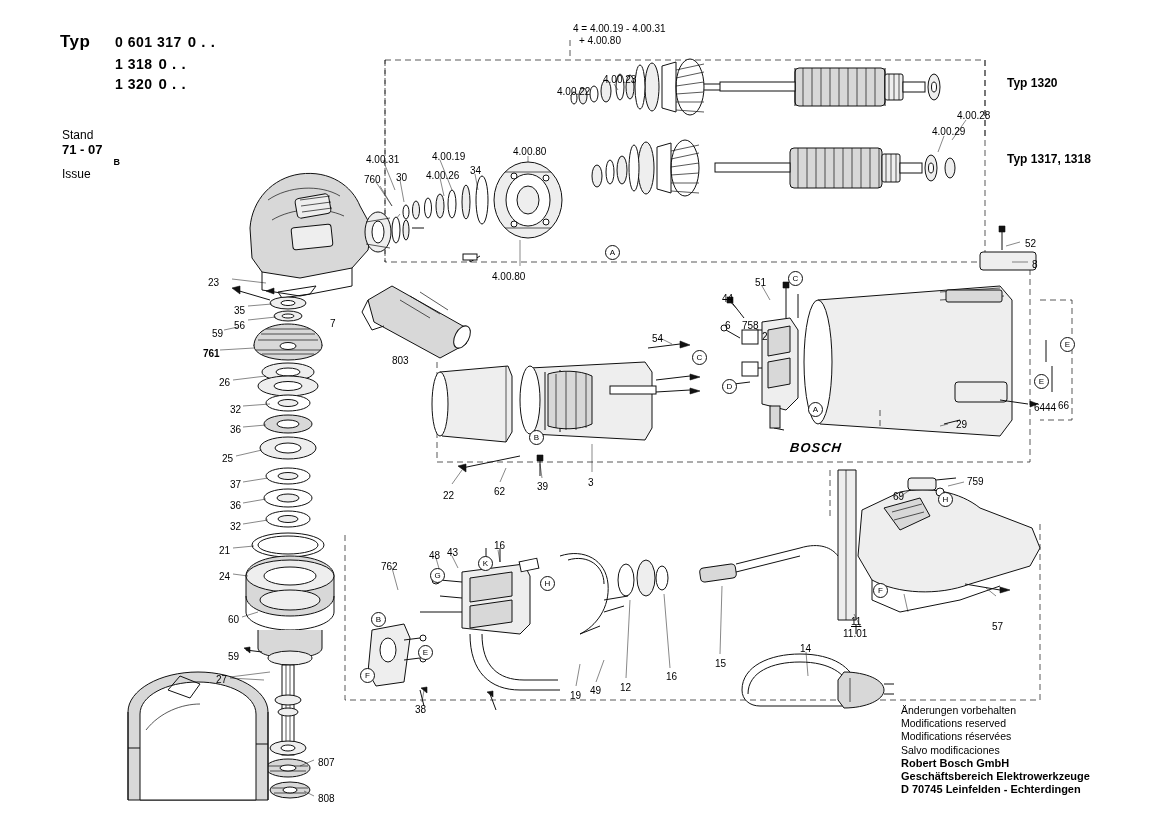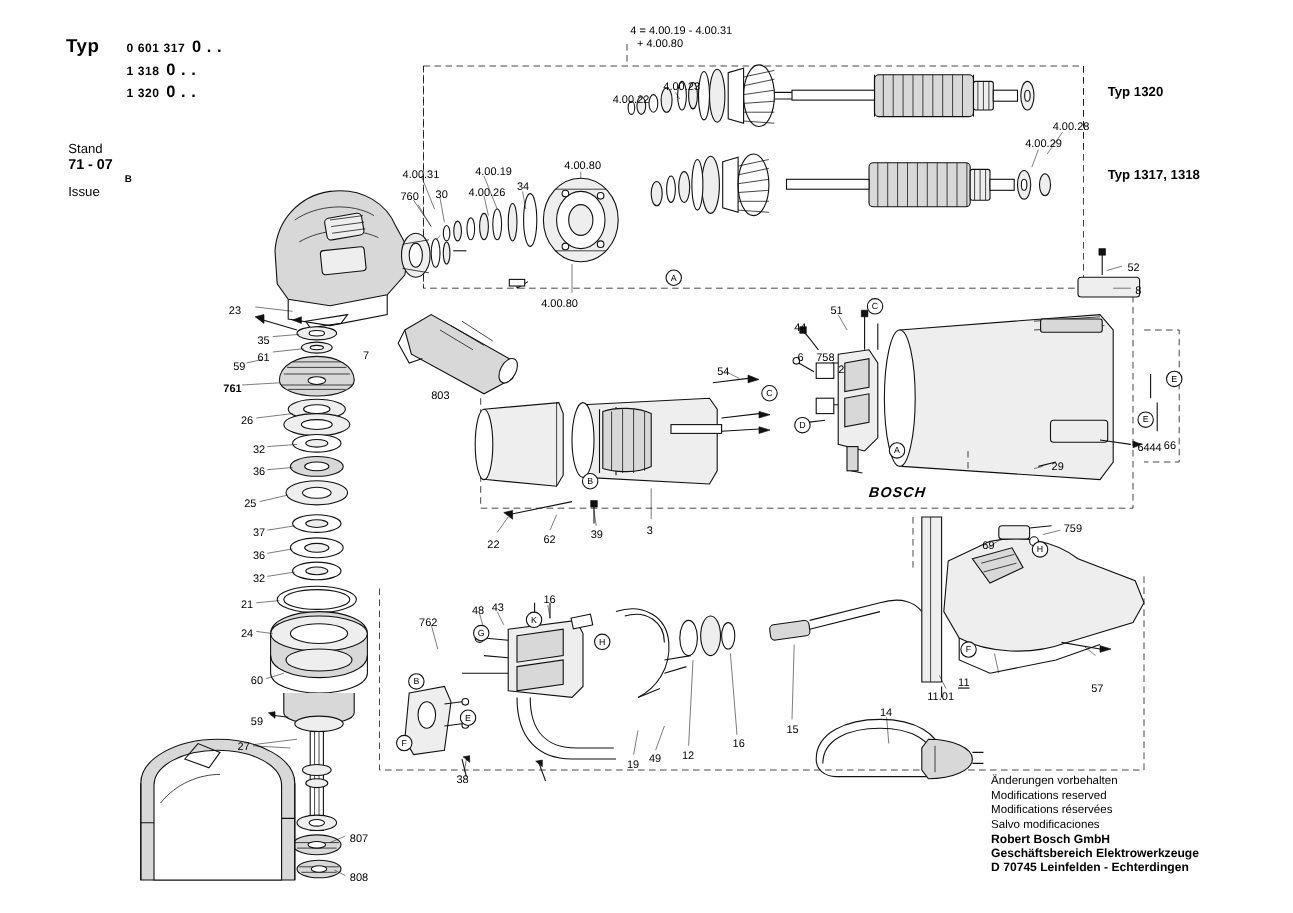--- a/index.html
+++ b/index.html
@@ -43,21 +43,21 @@
     align-items: baseline;
     font-size: 17px;
     font-weight: bold;
     letter-spacing: 0.5px;
   }
   .title-row .tword {
     width: 55px;
     font-size: 17px;
   }
   .title-row .tnum {
-    font-size: 11px;
+    font-size: 14px;
     font-weight: bold;
   }
   .title-row .tsuffix {
     font-size: 15px;
     font-weight: bold;
     margin-left: 6px;
   }
   .title-row2, .title-row3 {
     margin-top: 3px;
     margin-left: 55px;
@@ -530,21 +530,21 @@
       <div class="lbl" style="left: 366px; top: 154px;">4.00.31</div>
       <div class="lbl" style="left: 432px; top: 151px;">4.00.19</div>
       <div class="lbl" style="left: 426px; top: 170px;">4.00.26</div>
       <div class="lbl" style="left: 513px; top: 146px;">4.00.80</div>
       <div class="lbl" style="left: 492px; top: 271px;">4.00.80</div>
       <div class="lbl" style="left: 470px; top: 165px;">34</div>
       <div class="lbl" style="left: 364px; top: 174px;">760</div>
       <div class="lbl" style="left: 396px; top: 172px;">30</div>
       <div class="lbl" style="left: 208px; top: 277px;">23</div>
       <div class="lbl" style="left: 234px; top: 305px;">35</div>
-      <div class="lbl" style="left: 234px; top: 320px;">61</div>
+      <div class="lbl" style="left: 234px; top: 320px;">56</div>
       <div class="lbl" style="left: 212px; top: 328px;">59</div>
       <div class="lbl" style="left: 330px; top: 318px;">7</div>
       <div class="lbl" style="left: 203px; top: 348px; font-weight: bold;">761</div>
       <div class="lbl" style="left: 392px; top: 355px;">803</div>
       <div class="lbl" style="left: 219px; top: 377px;">26</div>
       <div class="lbl" style="left: 230px; top: 404px;">32</div>
       <div class="lbl" style="left: 230px; top: 424px;">36</div>
       <div class="lbl" style="left: 222px; top: 453px;">25</div>
       <div class="lbl" style="left: 230px; top: 479px;">37</div>
       <div class="lbl" style="left: 230px; top: 500px;">36</div>
@@ -567,21 +567,21 @@
       <div class="lbl" style="left: 956px; top: 419px;">29</div>
       <div class="lbl" style="left: 1034px; top: 402px;">64</div>
       <div class="lbl" style="left: 1045px; top: 402px;">44</div>
       <div class="lbl" style="left: 1058px; top: 400px;">66</div>
       <div class="lbl" style="left: 443px; top: 490px;">22</div>
       <div class="lbl" style="left: 494px; top: 486px;">62</div>
       <div class="lbl" style="left: 537px; top: 481px;">39</div>
       <div class="lbl" style="left: 588px; top: 477px;">3</div>
       <div class="lbl" style="left: 967px; top: 476px;">759</div>
       <div class="lbl" style="left: 893px; top: 491px;">69</div>
-      <div class="lbl" style="left: 871px; top: 616px; text-decoration: underline;">11</div>
+      <div class="lbl" style="left: 851px; top: 616px; text-decoration: underline;">11</div>
       <div class="lbl" style="left: 843px; top: 628px;">11.01</div>
       <div class="lbl" style="left: 992px; top: 621px;">57</div>
       <div class="lbl" style="left: 381px; top: 561px;">762</div>
       <div class="lbl" style="left: 429px; top: 550px;">48</div>
       <div class="lbl" style="left: 447px; top: 547px;">43</div>
       <div class="lbl" style="left: 494px; top: 540px;">16</div>
       <div class="lbl" style="left: 415px; top: 704px;">38</div>
       <div class="lbl" style="left: 570px; top: 690px;">19</div>
       <div class="lbl" style="left: 590px; top: 685px;">49</div>
       <div class="lbl" style="left: 620px; top: 682px;">12</div>

